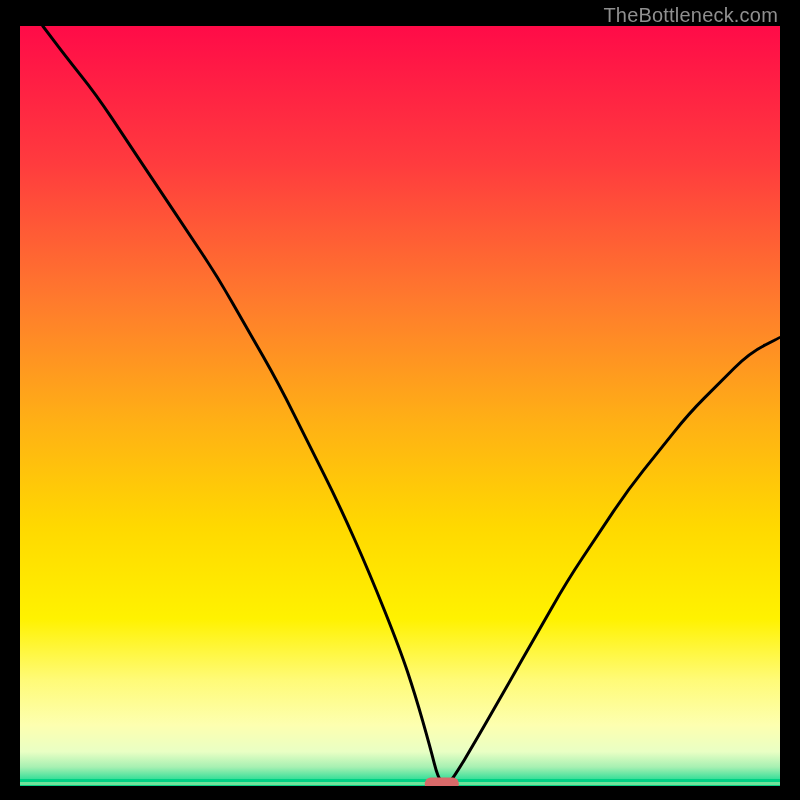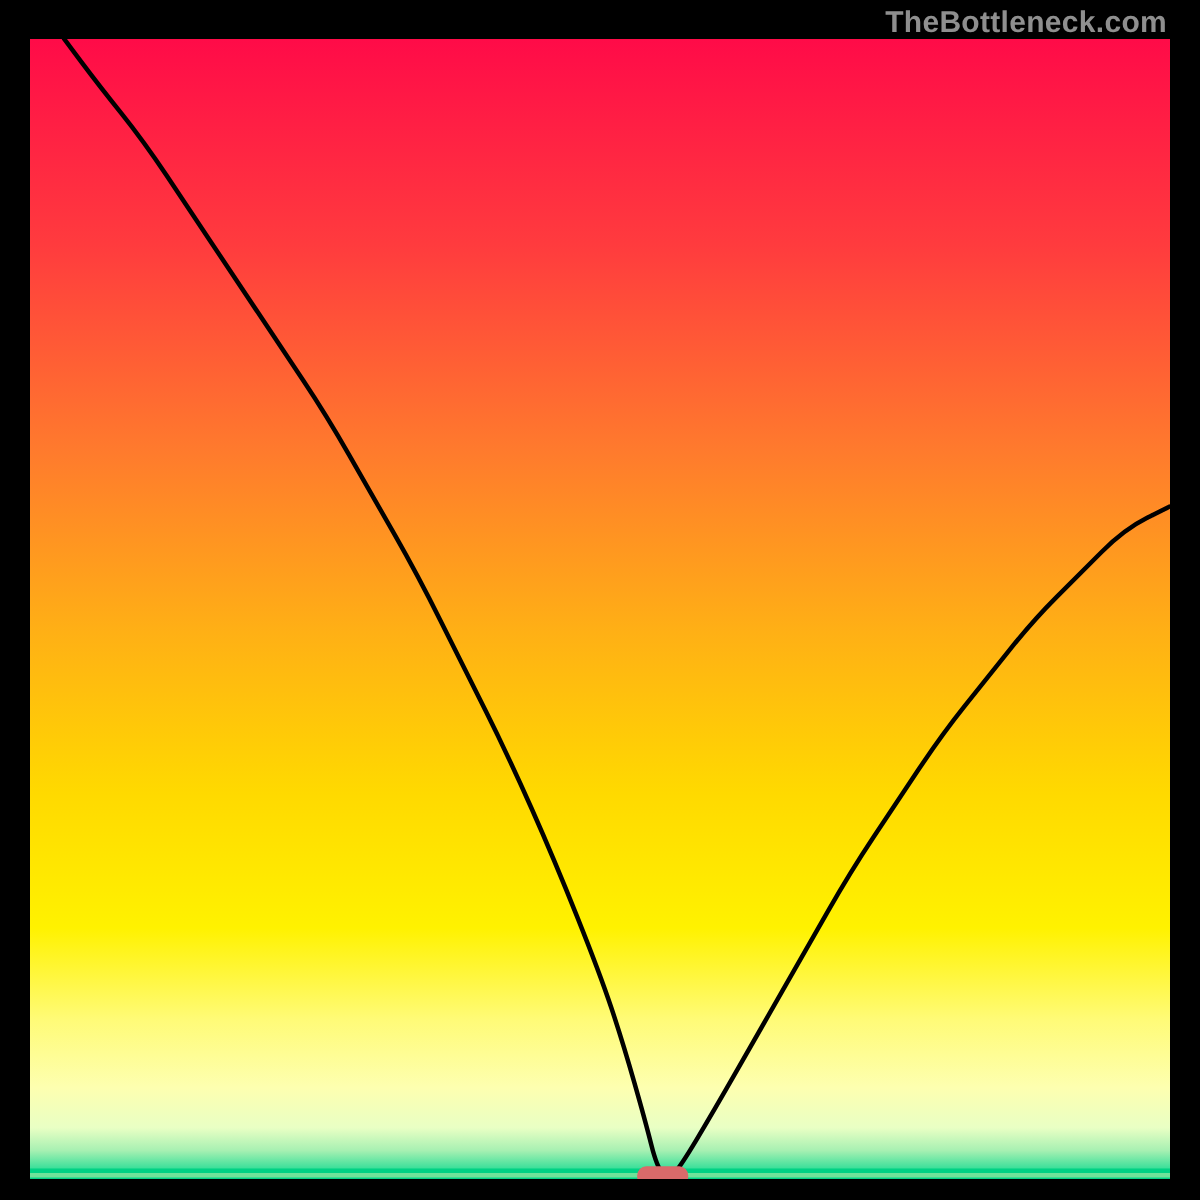--- a/index.html
+++ b/index.html
@@ -24,21 +24,21 @@
     top: 0;
     width: 760px;
     height: 760px;
   }
   .watermark {
     position: absolute;
     right: 22px;
     top: 4px;
     font-family: Arial, Helvetica, sans-serif;
     font-size: 20px;
-    font-weight: 700;
+    font-weight: 400;
     color: #8f8f8f;
     letter-spacing: 0.2px;
   }
 </style>
 </head>
 <body>
 
 <div class="watermark">TheBottleneck.com</div>
 
 <div class="frame">

